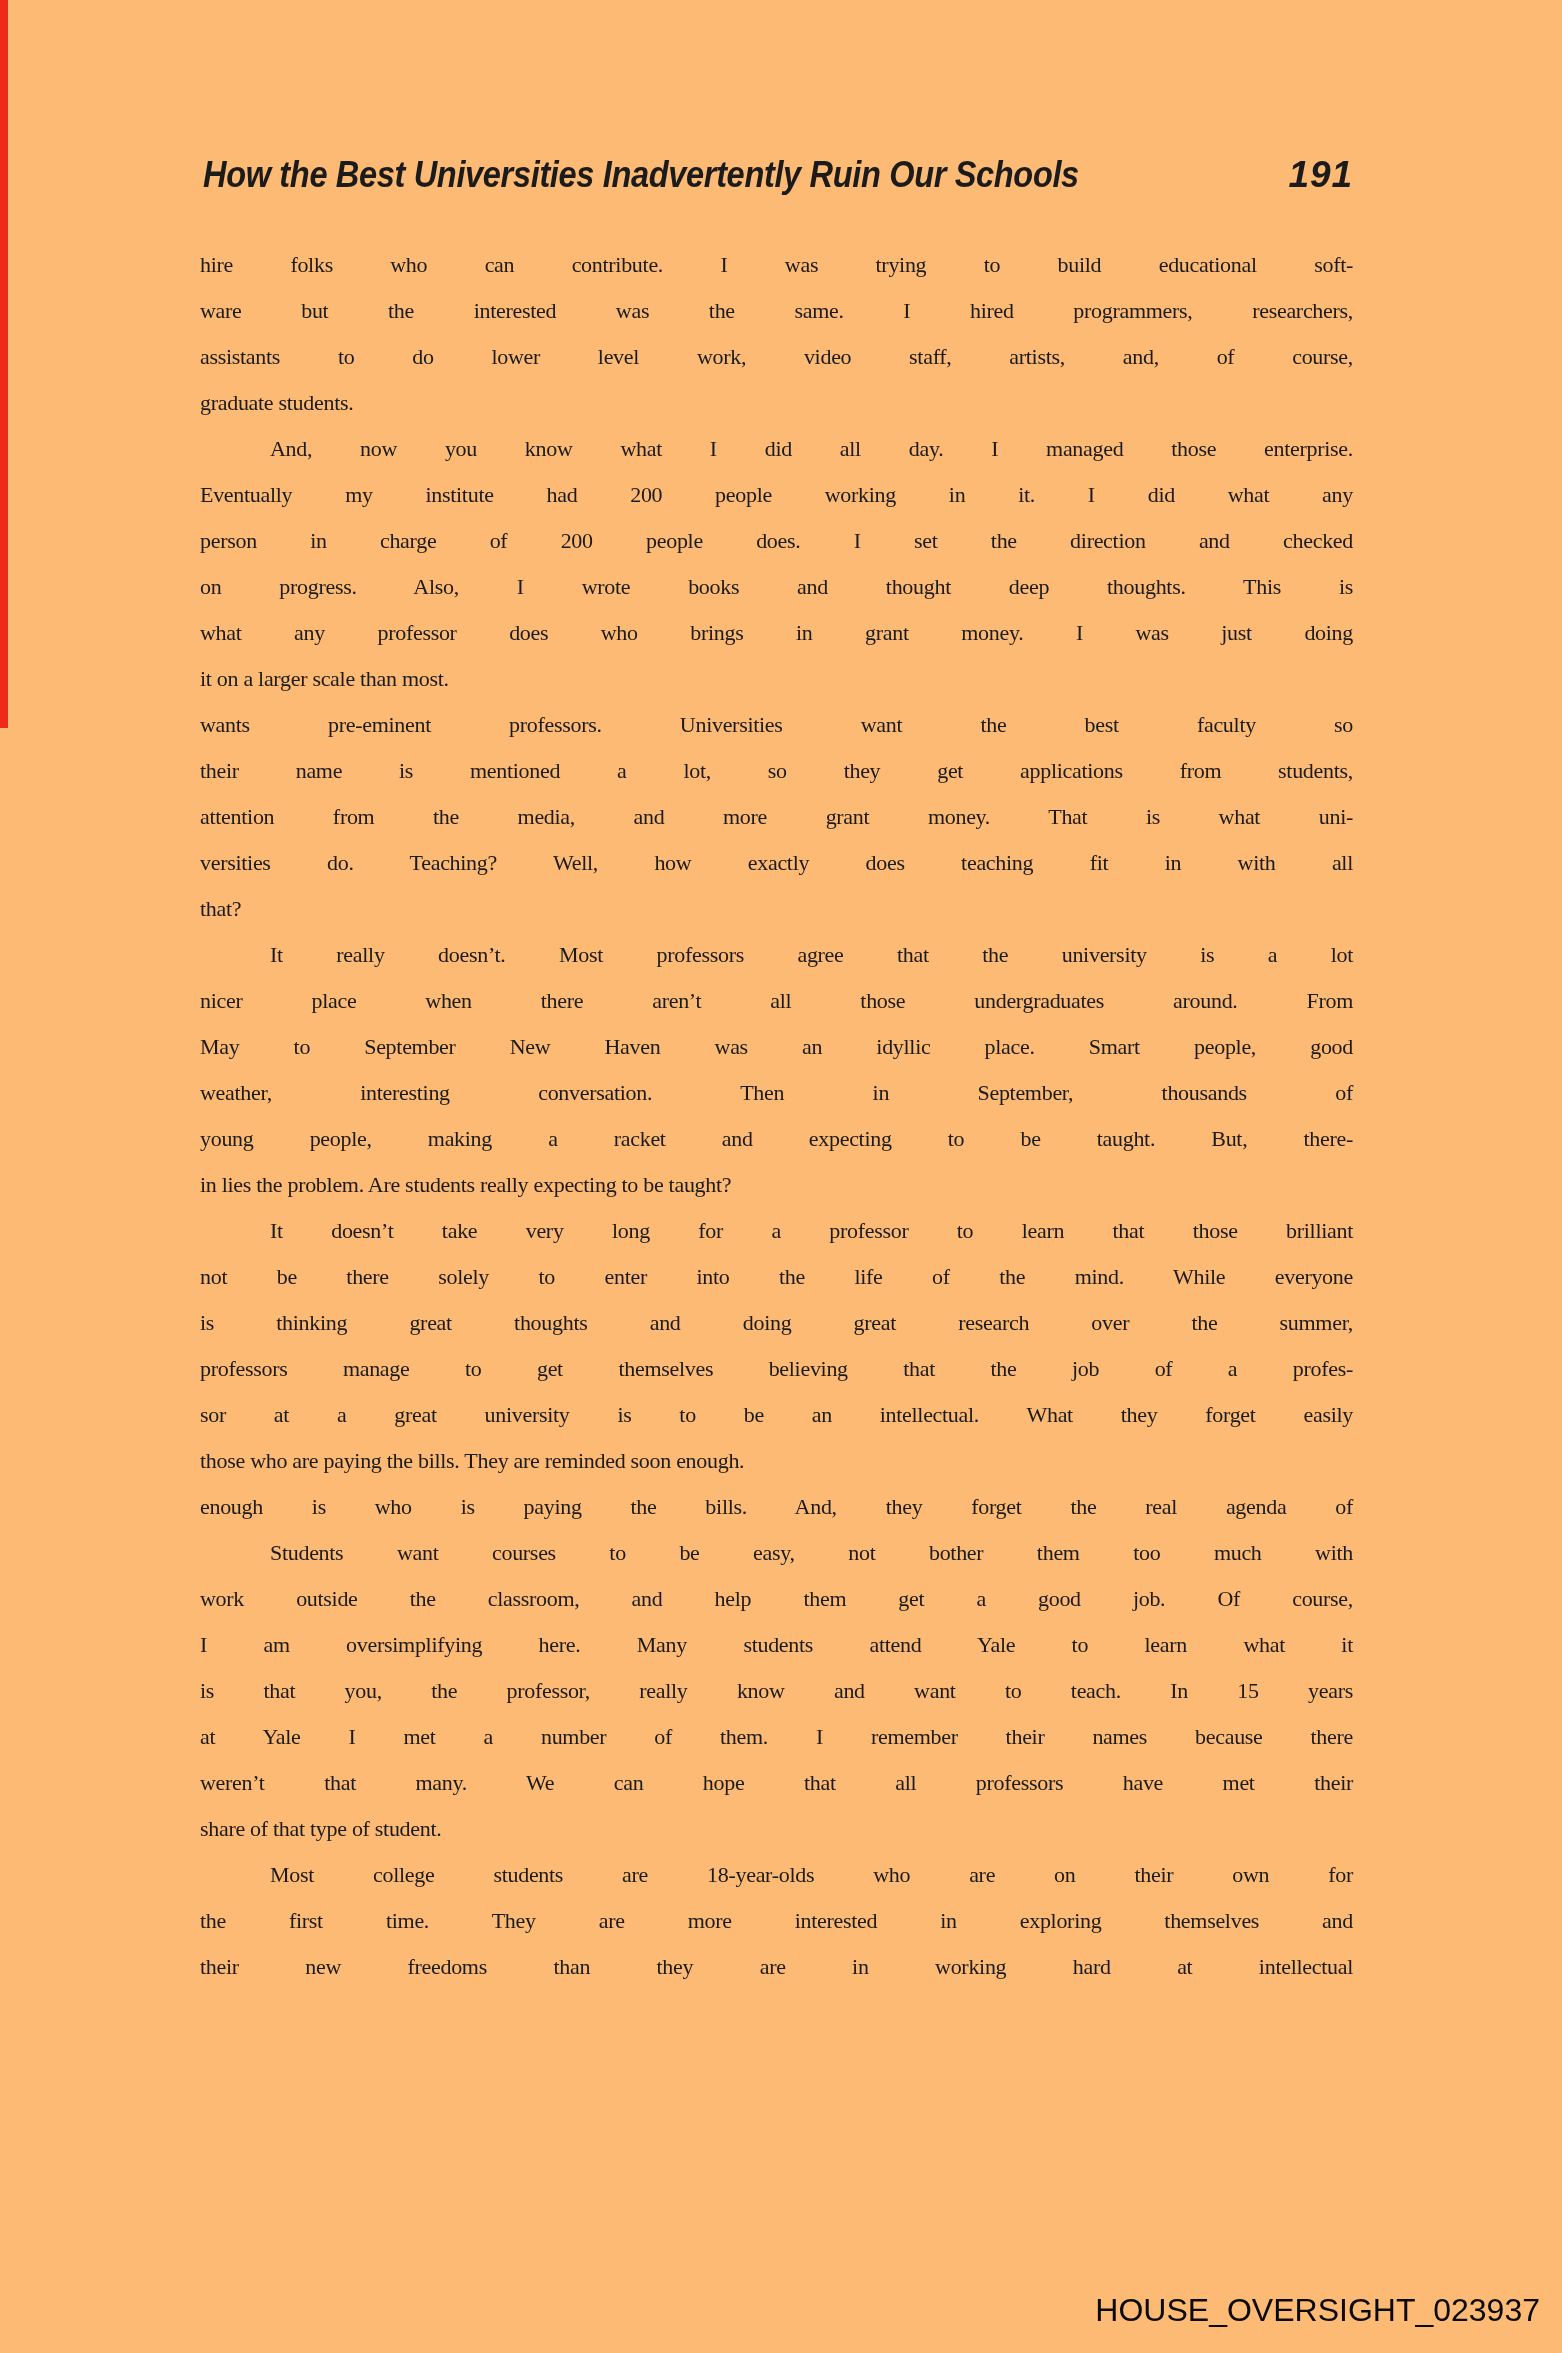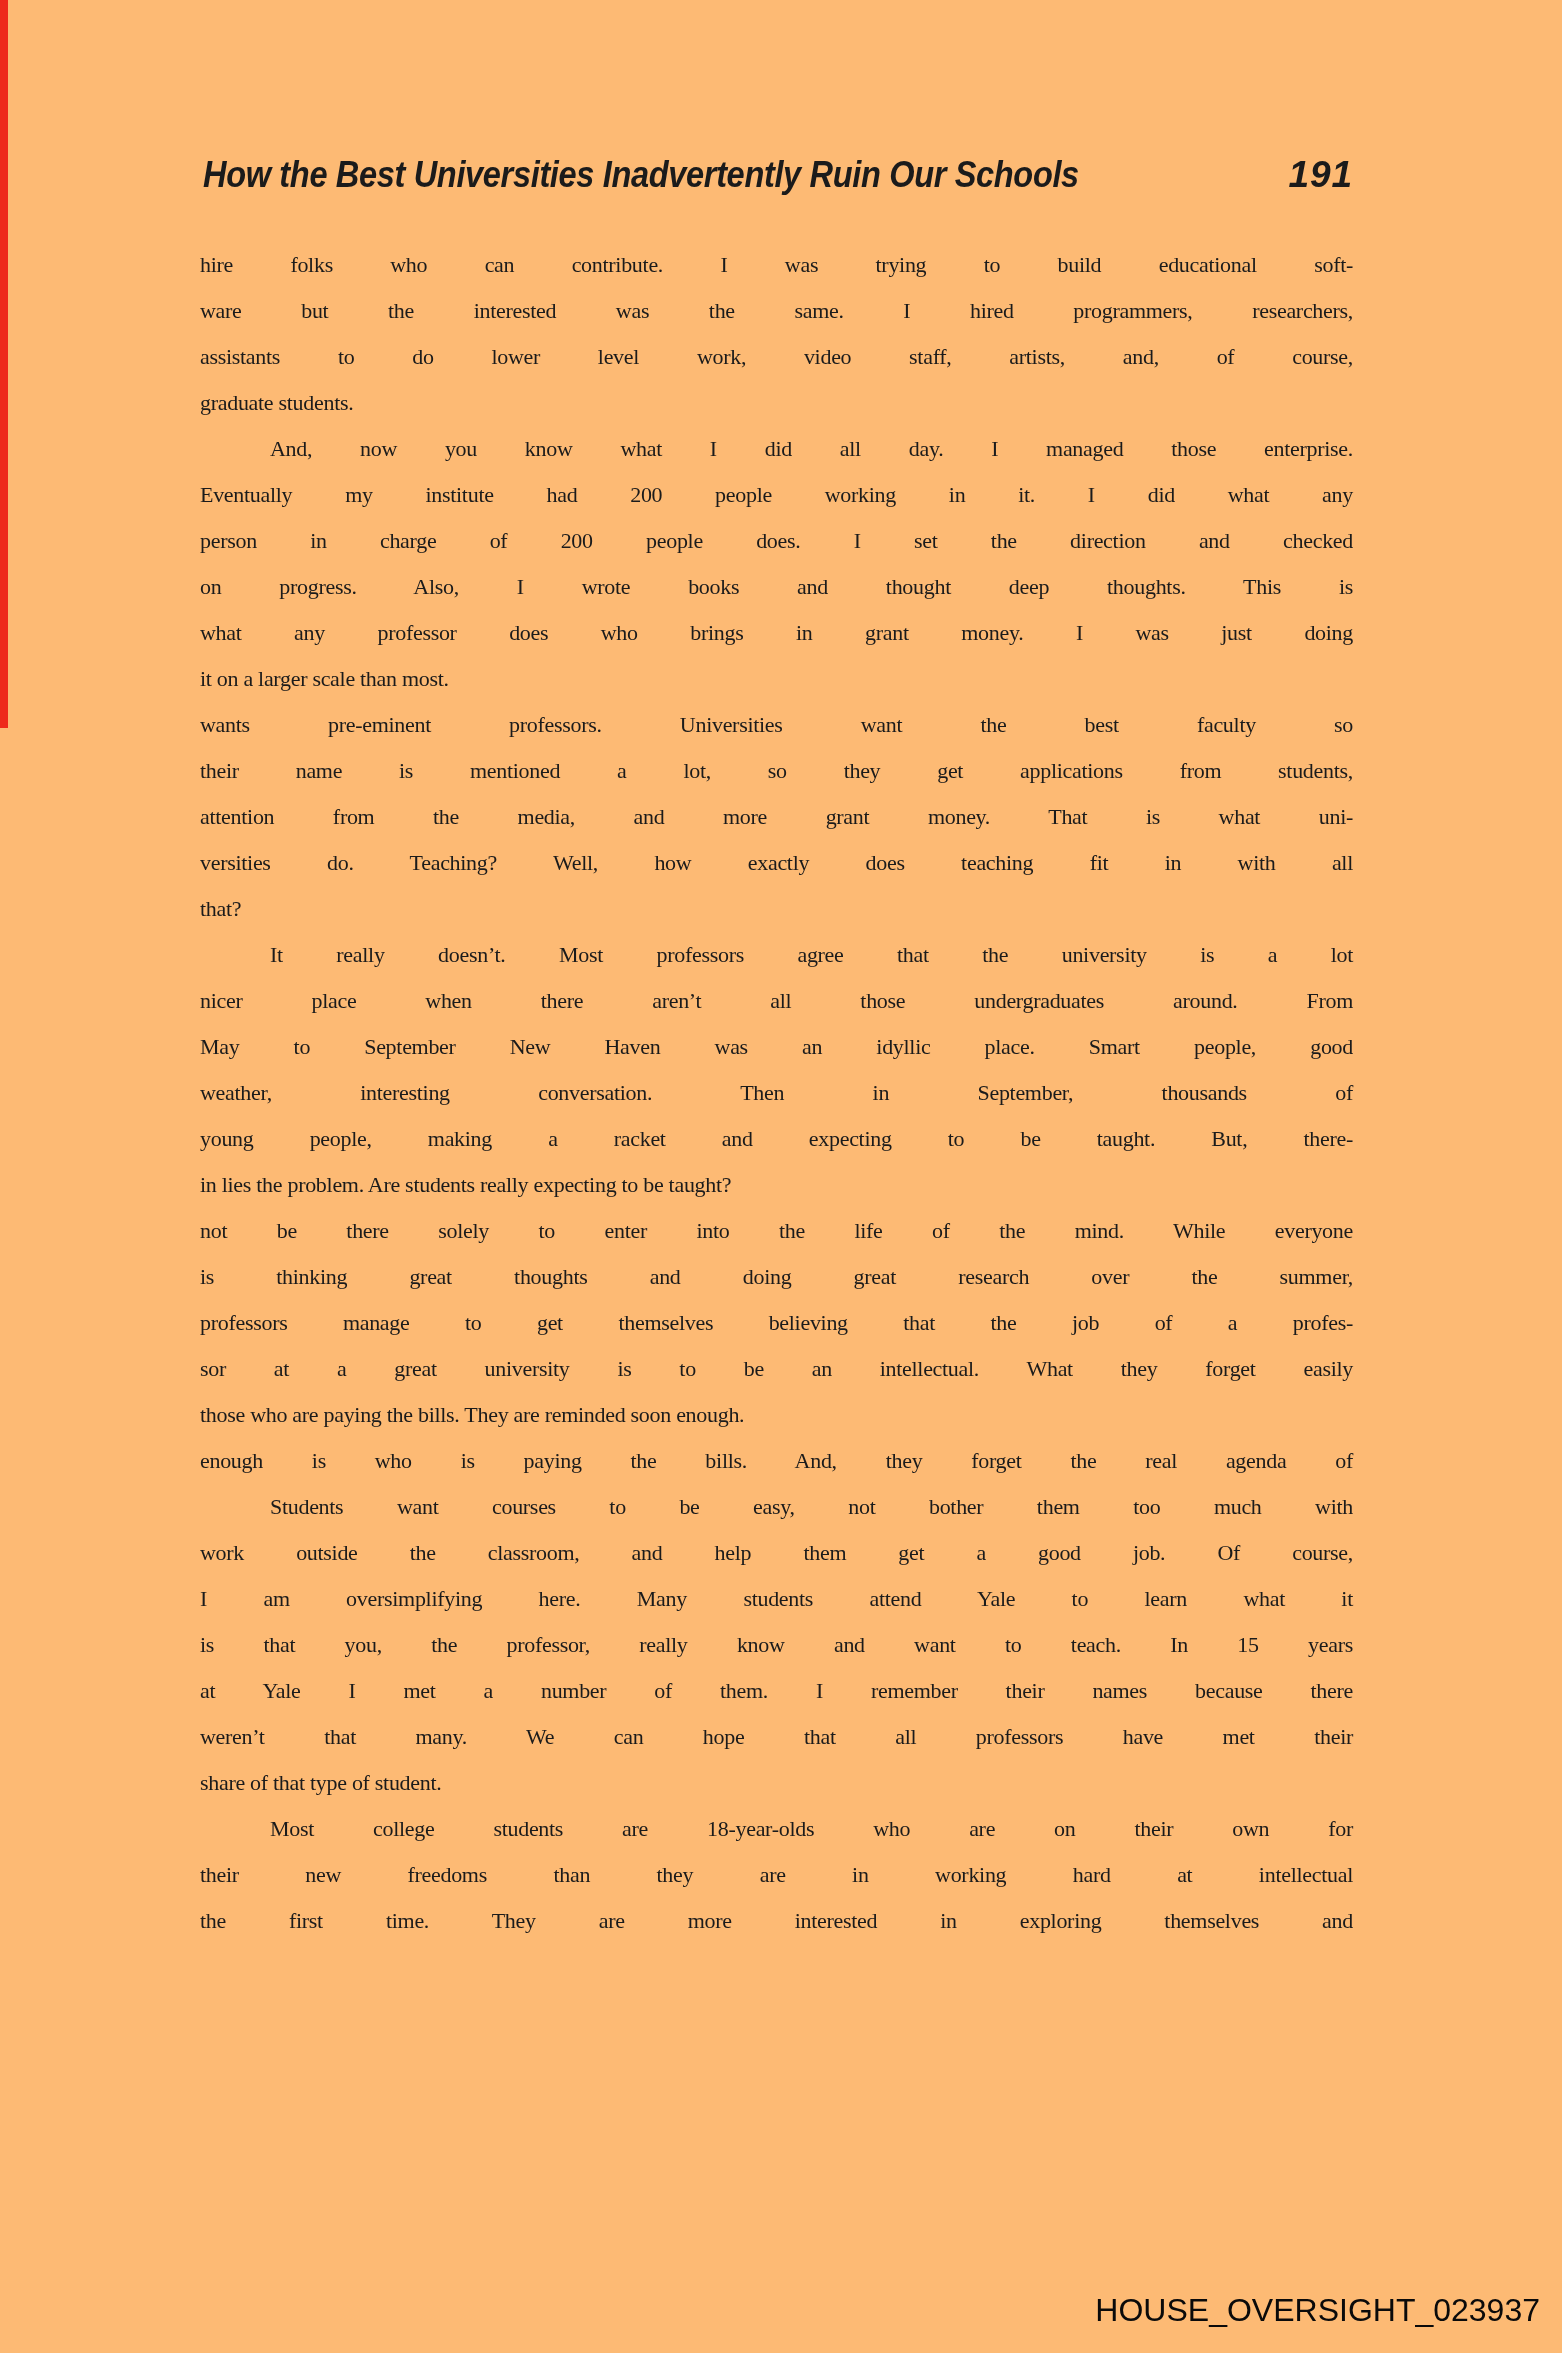--- a/index.html
+++ b/index.html
@@ -101,34 +101,35 @@
     <div class="ln">their name is mentioned a lot, so they get applications from students,</div>
     <div class="ln">attention from the media, and more grant money. That is what uni-</div>
     <div class="ln">versities do. Teaching? Well, how exactly does teaching fit in with all</div>
     <div class="ln end">that?</div>
     <div class="ln ind">It really doesn’t. Most professors agree that the university is a lot</div>
     <div class="ln">nicer place when there aren’t all those undergraduates around. From</div>
     <div class="ln">May to September New Haven was an idyllic place. Smart people, good</div>
     <div class="ln">weather, interesting conversation. Then in September, thousands of</div>
     <div class="ln">young people, making a racket and expecting to be taught. But, there-</div>
     <div class="ln end">in lies the problem. Are students really expecting to be taught?</div>
+    <div class="ln ind">It doesn’t take very long for a professor to learn that those brilliant</div>
     <div class="ln">not be there solely to enter into the life of the mind. While everyone</div>
     <div class="ln">is thinking great thoughts and doing great research over the summer,</div>
     <div class="ln">professors manage to get themselves believing that the job of a profes-</div>
     <div class="ln">sor at a great university is to be an intellectual. What they forget easily</div>
     <div class="ln end">those who are paying the bills. They are reminded soon enough.</div>
     <div class="ln">enough is who is paying the bills. And, they forget the real agenda of</div>
     <div class="ln ind">Students want courses to be easy, not bother them too much with</div>
     <div class="ln">work outside the classroom, and help them get a good job. Of course,</div>
     <div class="ln">I am oversimplifying here. Many students attend Yale to learn what it</div>
     <div class="ln">is that you, the professor, really know and want to teach. In 15 years</div>
     <div class="ln">at Yale I met a number of them. I remember their names because there</div>
     <div class="ln">weren’t that many. We can hope that all professors have met their</div>
     <div class="ln end">share of that type of student.</div>
     <div class="ln ind">Most college students are 18-year-olds who are on their own for</div>
+    <div class="ln">the first time. They are more interested in exploring themselves and</div>
     <div class="ln">their new freedoms than they are in working hard at intellectual</div>
-    <div class="ln">the first time. They are more interested in exploring themselves and</div>
   </div>
 
   <div class="bates-stamp">HOUSE_OVERSIGHT_023937</div>
 
 </div>
 
 
 </body></html>

